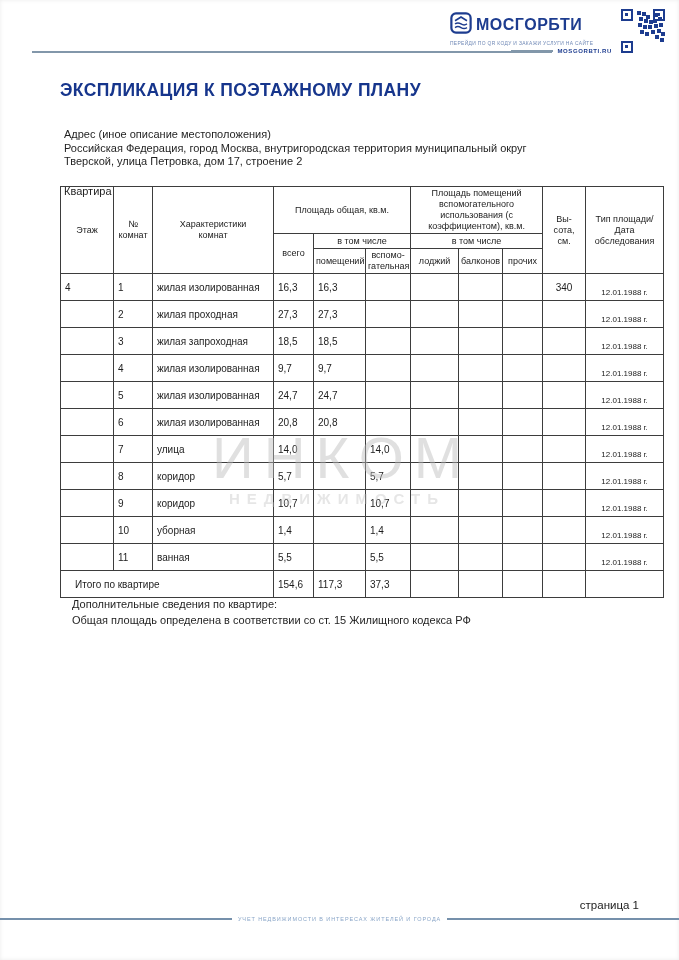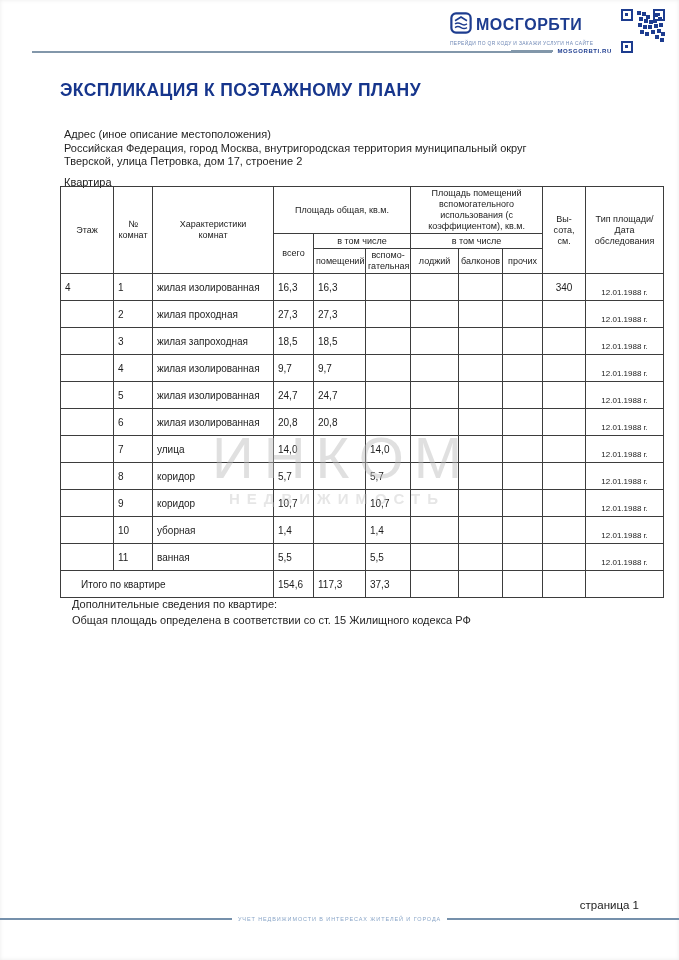--- a/index.html
+++ b/index.html
@@ -31,35 +31,35 @@
       12px 9px 0 #1d3c8f, 17px 2px 0 #1d3c8f, 16px 8px 0 #1d3c8f, 21px 6px 0 #1d3c8f,
       1px 12px 0 #1d3c8f, 6px 14px 0 #1d3c8f, 11px 14px 0 #1d3c8f, 17px 13px 0 #1d3c8f,
       22px 12px 0 #1d3c8f, 20px 18px 0 #1d3c8f, 14px 19px 0 #1d3c8f, 3px 19px 0 #1d3c8f,
       8px 21px 0 #1d3c8f, 24px 21px 0 #1d3c8f, 18px 24px 0 #1d3c8f, 23px 27px 0 #1d3c8f;
   }
 
   
   .doc-title { position:absolute; left:60px; top:80px; width:603px; text-align:left;
     font-size:17.5px; font-weight:bold; color:#16358c; letter-spacing:0.4px; }
   .address-block { position:absolute; left:64px; top:128px; width:540px; font-size:11px; line-height:13.5px; color:#1f1f1f; }
-  .object-type { margin-top:7px; }
+  .object-type { margin-top:16px; }
 
   
   .tbl-wrap { position:absolute; left:60px; top:186px; }
   table { border-collapse:collapse; table-layout:fixed; width:603px; }
   td { border:1px solid #3d3d3d; font-size:10px; color:#1c1c1c; vertical-align:middle; overflow:hidden; }
   .th { text-align:center; font-size:9px; line-height:11px; white-space:pre-line; padding:1px 2px; }
   tr.hdr-a td { height:42px; }
   tr.hdr-b td { height:15px; }
   tr.hdr-c td { height:22px; }
   tr.data-row td, tr.total-row td { height:27px; }
   td.floor, td.n, td.name, td.num { text-align:left; padding-left:4px; }
   td.height { text-align:center; }
   td.date { text-align:center; vertical-align:bottom; padding-bottom:3px; font-size:8px; }
-  td.total-label { text-align:left; padding-left:20px; }
+  td.total-label { text-align:left; padding-left:14px; }
 
   
   .watermark { position:absolute; left:212px; top:428px; width:250px; text-align:center;
     pointer-events:none; color:rgba(186,186,186,0.45); }
   .wm-1 { font-size:58px; font-weight:normal; letter-spacing:10px; line-height:60px; }
   .wm-2 { font-size:15px; font-weight:bold; letter-spacing:7px; margin-top:2px; color:rgba(192,192,192,0.40); }
 
   
   .notes { position:absolute; left:72px; top:596px; font-size:11px; line-height:16px; color:#1f1f1f; }
   .page-num { position:absolute; right:40px; top:899px; font-size:11.5px; color:#222; }

